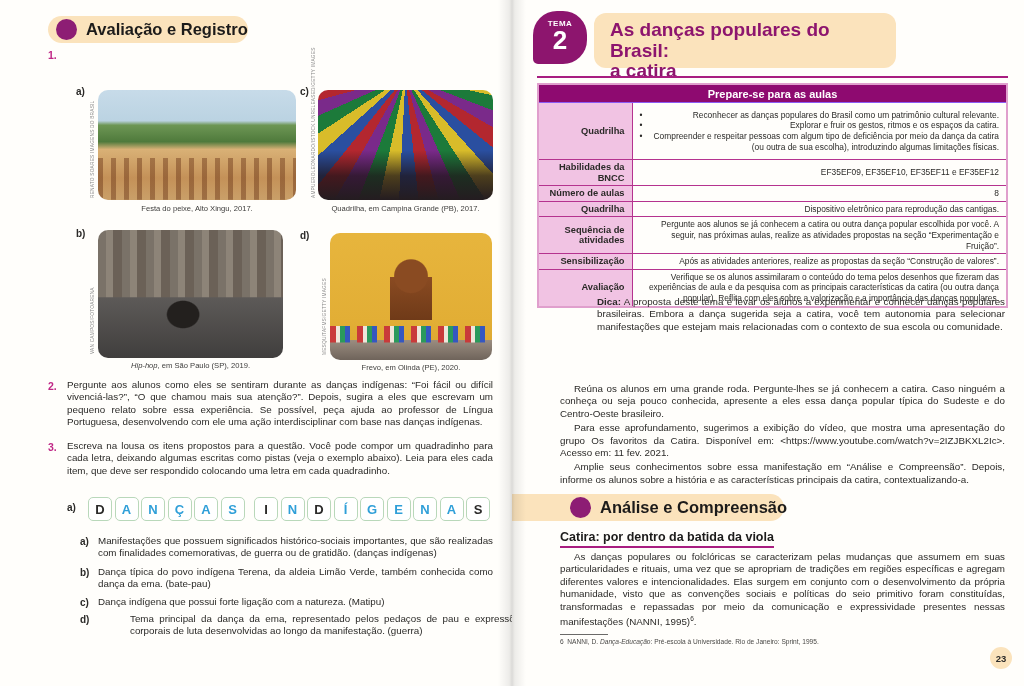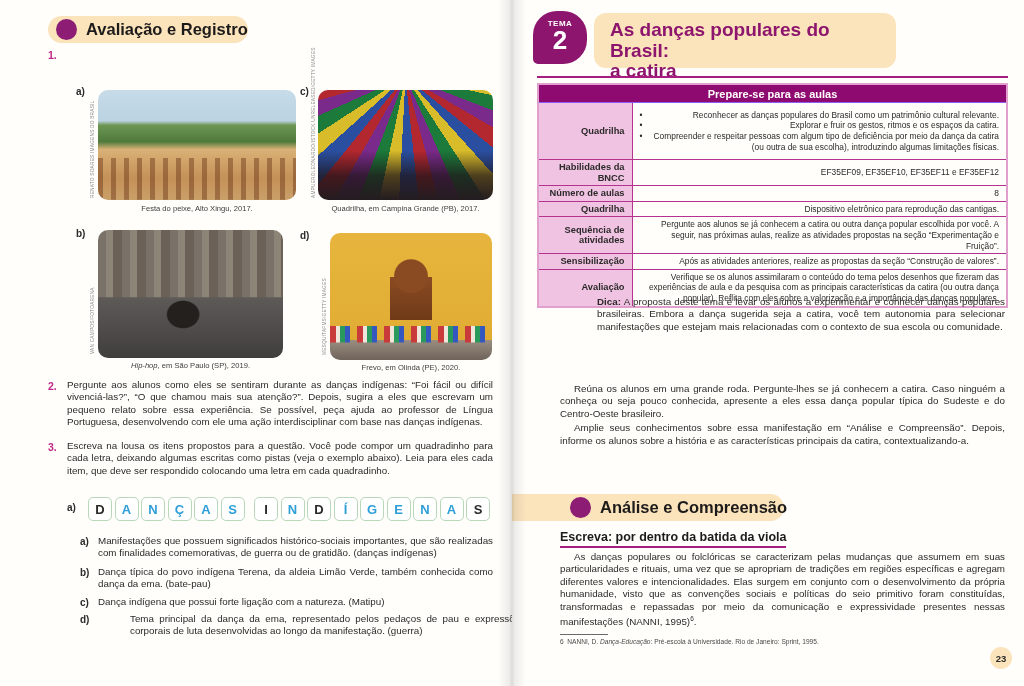--- a/index.html
+++ b/index.html
@@ -242,30 +242,31 @@
         <td>Verifique se os alunos assimilaram o conteúdo do tema pelos desenhos que fizeram das experiências de aula e da pesquisa com as principais características da catira (ou outra dança popular). Reflita com eles sobre a valorização e a importância das danças populares.</td>
       </tr>
     </tbody>
       </table>
 
     <div class="abs body-txt" style="left:85px; top:296px; width:408px;"><b>Dica:</b><span> A proposta deste tema é levar os alunos a experimentar e conhecer danças populares brasileiras. Embora a dança sugerida seja a catira, você tem autonomia para selecionar manifestações que estejam mais relacionadas com o contexto de sua escola ou comunidade.</span></div>
 
 
     <div class="abs" style="left:48px; top:383px; width:445px;">
       <div class="body-txt indent para">Reúna os alunos em uma grande roda. Pergunte-lhes se já conhecem a catira. Caso ninguém a conheça ou seja pouco conhecida, apresente a eles essa dança popular típica do Sudeste e do Centro-Oeste brasileiro.</div>
+      <div class="body-txt indent para">Para esse aprofundamento, sugerimos a exibição do vídeo, que mostra uma apresentação do grupo Os favoritos da Catira. Disponível em: &lt;https://www.youtube.com/watch?v=2IZJBKXL2Ic&gt;. Acesso em: 11 fev. 2021.</div>
       <div class="body-txt indent para">Amplie seus conhecimentos sobre essa manifestação em “Análise e Compreensão”. Depois, informe os alunos sobre a história e as características principais da catira, contextualizando-a.</div>
     </div>
 
     <div class="abs sec-bar flush-left" style="left:0; top:494px; width:272px;">
       <span class="sec-dot" style="left:58px;"></span>
       <span class="sec-title" style="left:88px;">Análise e Compreensão</span>
     </div>
 
     <div class="abs" style="left:48px; top:527px;">
-      <span id="subhead">Escreva: por dentro da batida da viola</span>
+      <span id="subhead">Catira: por dentro da batida da viola</span>
     </div>
 
     <div class="abs body-txt indent" style="left:48px; top:551px; width:445px;"><span>As danças populares ou folclóricas se caracterizam pelas mudanças que assumem em suas particularidades e rituais, uma vez que se apropriam de tradições em regiões específicas e agregam diferentes valores e intencionalidades. Elas surgem em conjunto com o desenvolvimento da própria humanidade, visto que as convenções sociais e políticas do seio primitivo foram constituídas, transformadas e repassadas por meio da comunicação e expressividade presentes nessas manifestações (NANNI, 1995)</span><sup>6</sup><span>.</span></div>
 
     <div class="abs" id="footnote-rule" style="left:48px; top:634px;"></div>
     <div class="abs" id="footnote" style="left:48px; top:638px; width:420px;"><span>6</span>&nbsp;&nbsp;<span>NANNI, D. </span><span class="it">Dança-Educação</span><span>: Pré-escola à Universidade. Rio de Janeiro: Sprint, 1995.</span></div>
 
     <div class="pagenum" style="left:478px; top:647px;">23</div>
   </div>
 

